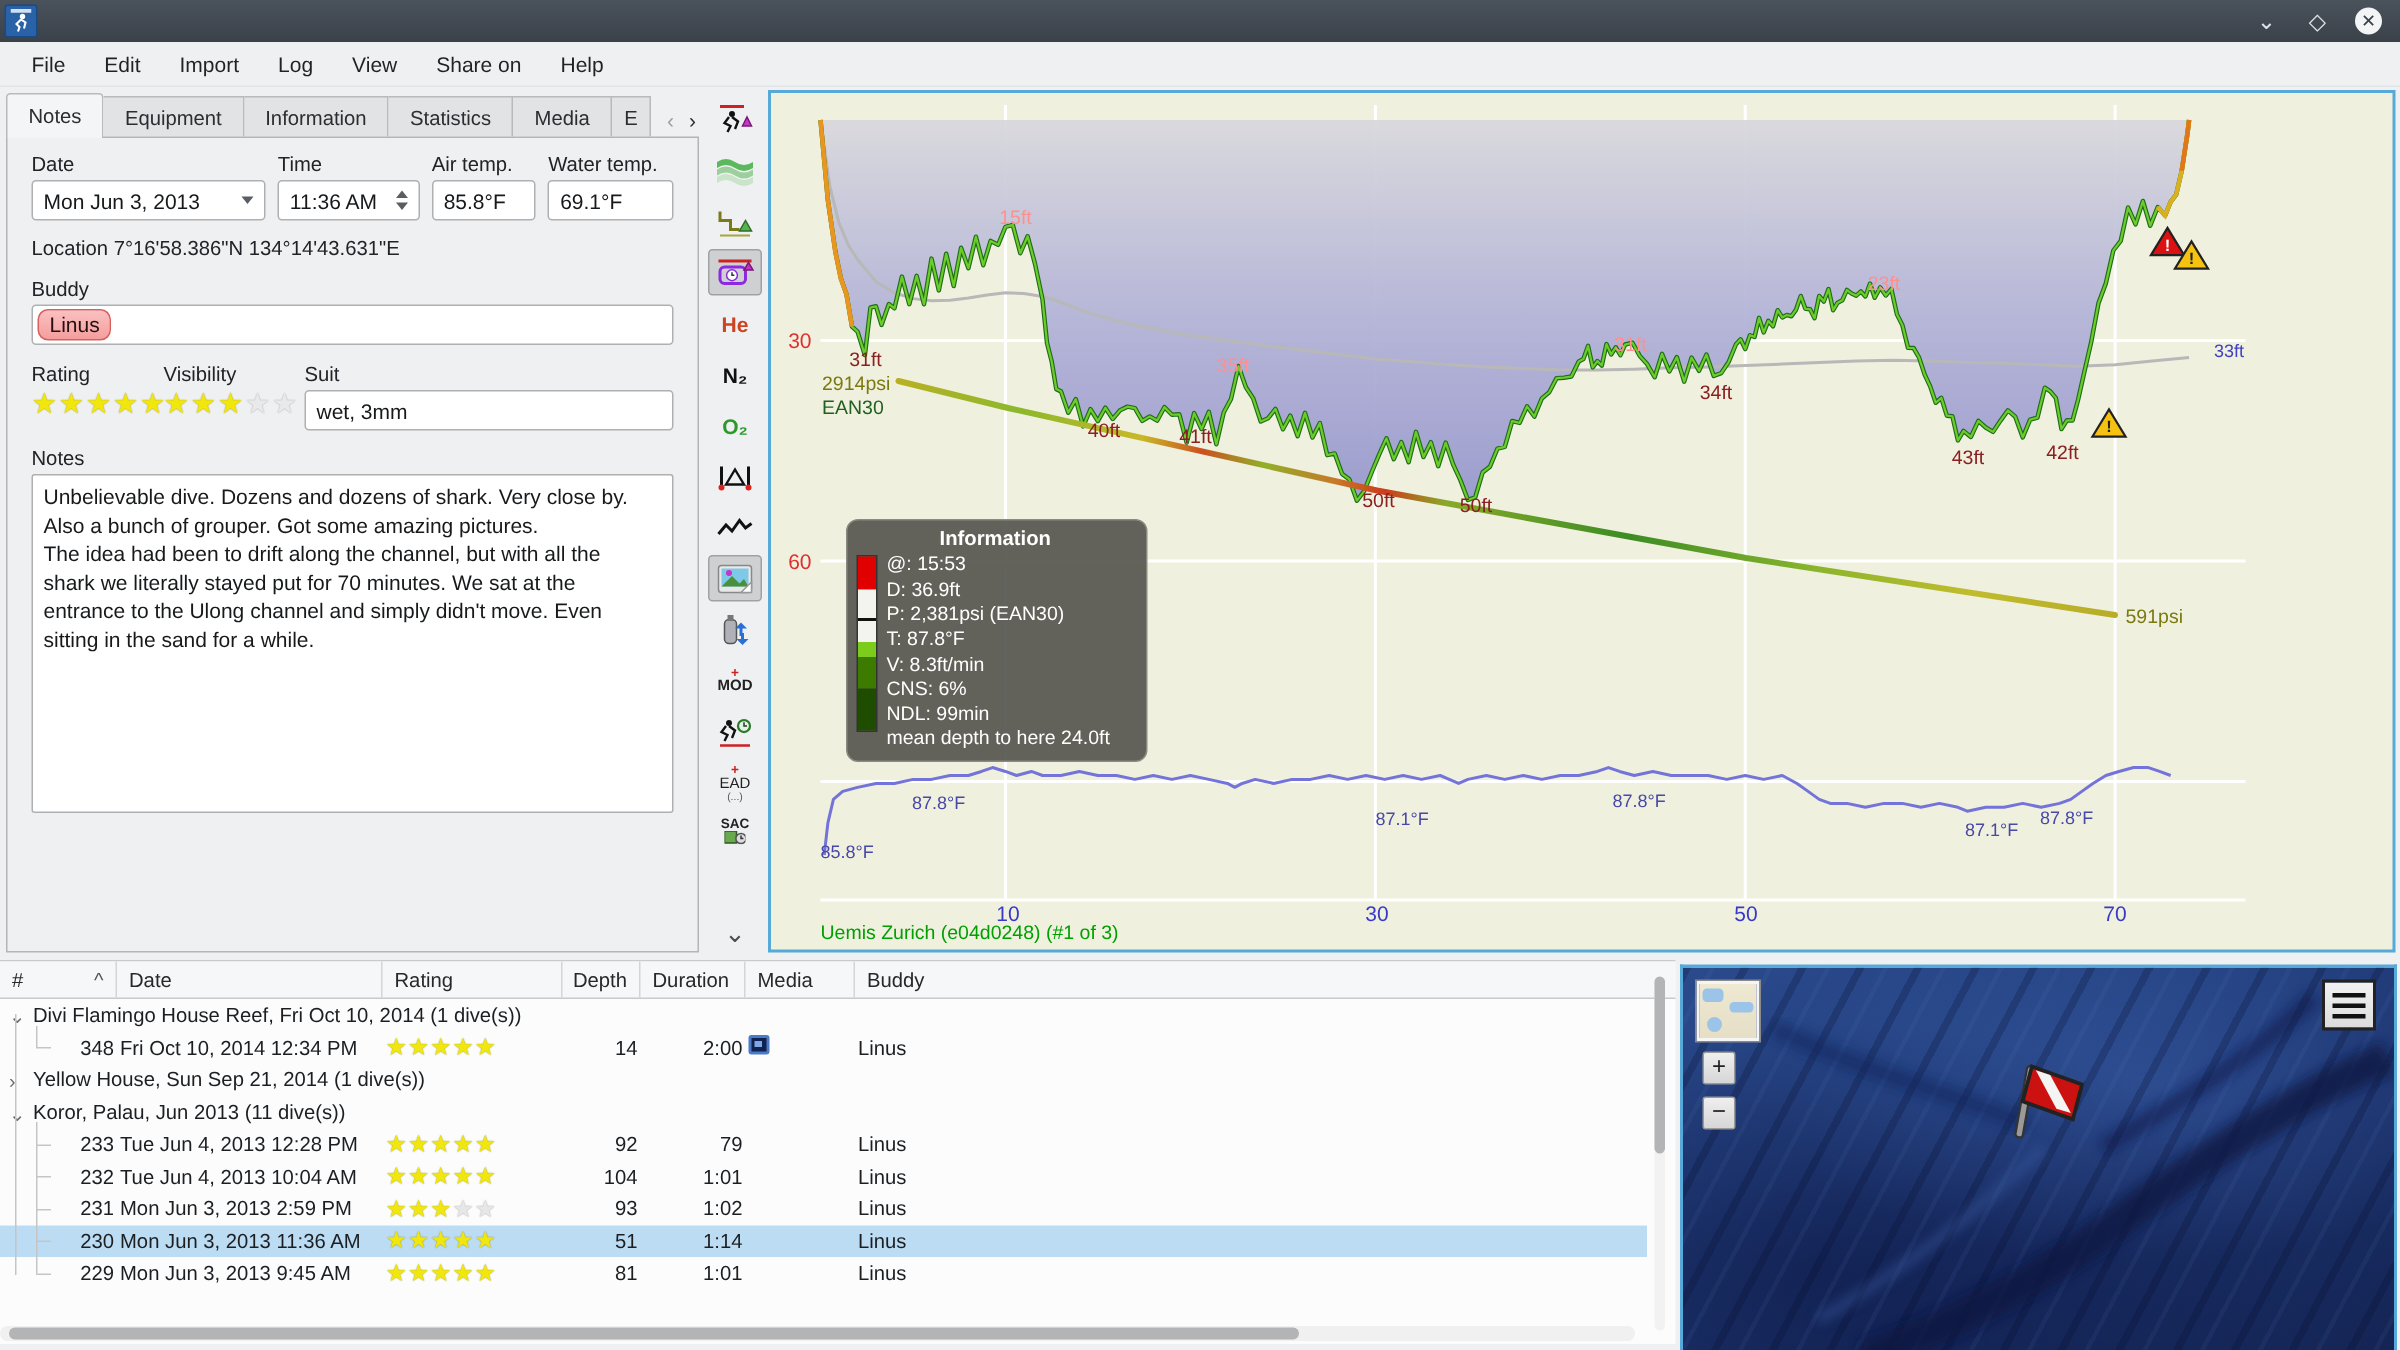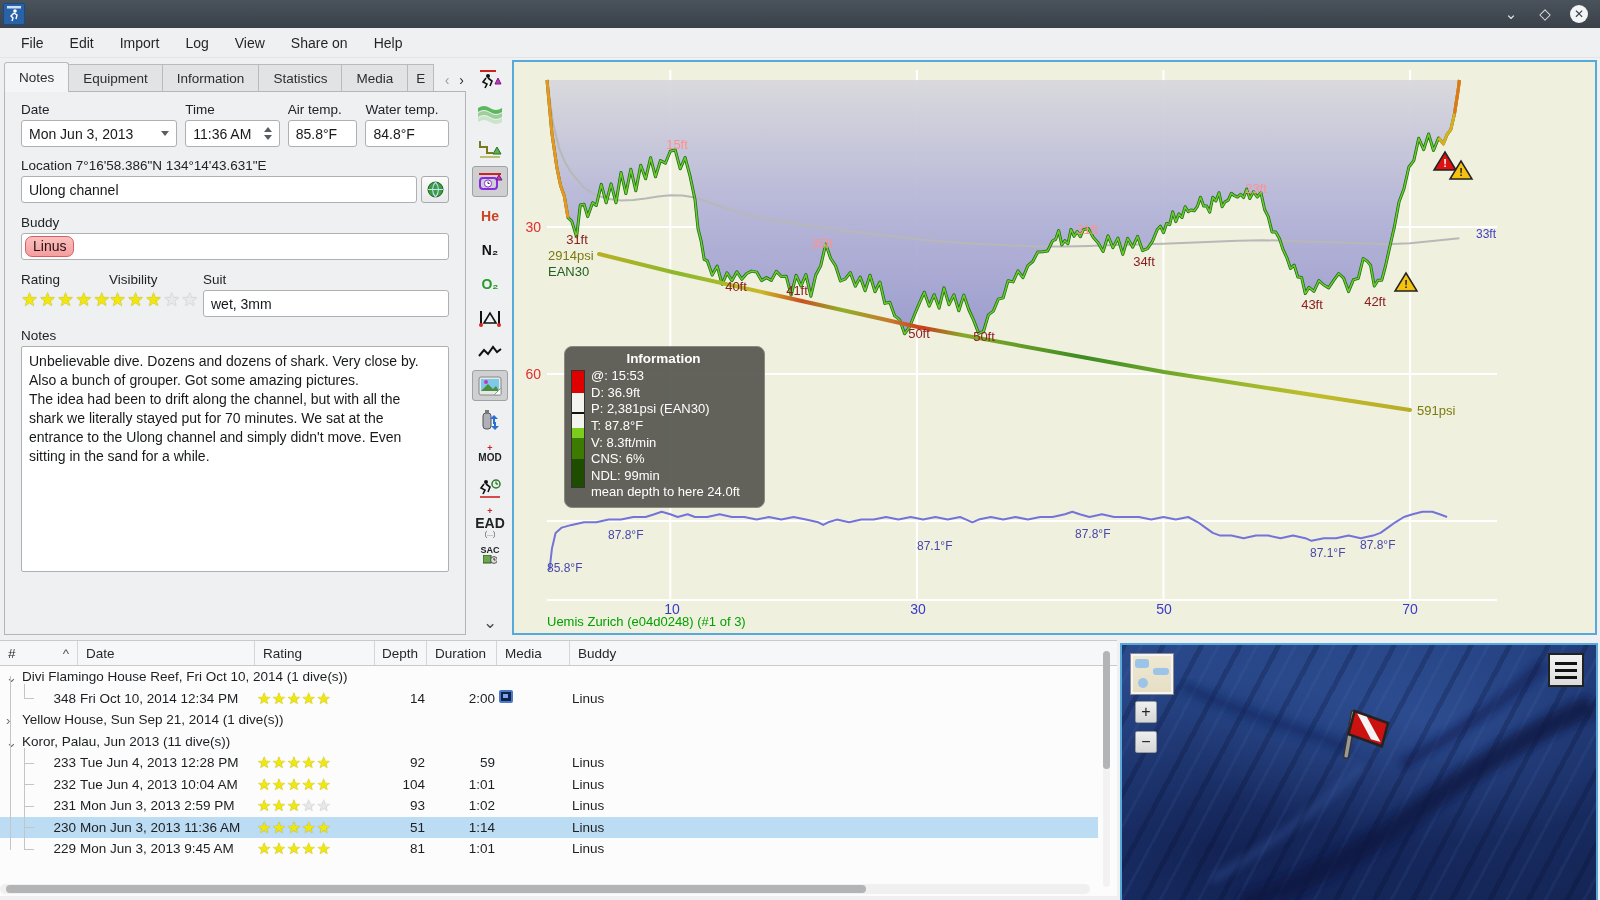--- a/index.html
+++ b/index.html
@@ -192,38 +192,27 @@
       </div>
       <div style="width:70px;">
         <div class="field-label">Air temp.</div>
         <div class="text-input">
             <span>85.8°F</span>
           </div>
       </div>
       <div style="width:84px;">
         <div class="field-label">Water temp.</div>
         <div class="text-input">
-            <span>84.8°F</span>
+            <span>69.1°F</span>
           </div>
       </div>
     </div>
 
     <div style="margin-top:11px;">
       <div class="field-label">Location 7°16'58.386"N 134°14'43.631"E</div>
-      <div class="row">
-        <div class="text-input" style="width:396px;">
-            <span>Ulong channel</span>
-          </div>
-        <div id="globe-btn">
-          <svg width="17" height="17" viewBox="0 0 17 17">
-              <circle cx="8.5" cy="8.5" r="7.5" fill="#3f9b3f" stroke="#1d5c1d"></circle>
-              <path d="M1 8.5 h15 M8.5 1 a11 11 0 0 1 0 15 M8.5 1 a11 11 0 0 0 0 15" stroke="#bfe3ff" stroke-width="1.1" fill="none"></path>
-            </svg>
-        </div>
-      </div>
     </div>
 
     <div class="row" style="margin-top:12px; gap:9px;">
       <div style="flex:1;">
         <div class="field-label">Buddy</div>
         <div class="text-input">
             <span class="pill" style="margin-left:-4px;">Linus</span>
           </div>
       </div>
     </div>
@@ -343,21 +332,21 @@
         <circle cx="8" cy="5" r="2" fill="#111"></circle>
         <path d="M6 7 L3 11 L7 13 L5 17 M8 7 L12 10 L10 15" stroke="#111" stroke-width="1.6" fill="none"></path>
         <circle cx="18" cy="7" r="4" fill="#dff5df" stroke="#2d7a2d" stroke-width="1.5"></circle>
         <path d="M18 4.5 v2.5 h2" stroke="#333" fill="none"></path>
         <line x1="2" y1="20" x2="22" y2="20" stroke="#cc2222" stroke-width="1.6"></line>
       </svg>
     </div>
     <div class="tool">
       <span style="display:flex;flex-direction:column;align-items:center;line-height:1;">
         <span style="color:#cc2222;font-size:9px;font-weight:bold;">+</span>
-        <span style="font-size:14px;font-weight:bold;color:#222222">EAD</span>
+        <span style="font-size:10px;font-weight:normal;color:#222222">EAD</span>
         <span style="font-size:7px;color:#555;">(...)</span>
       </span>
     </div>
     <div class="tool">
       <span style="display:flex;flex-direction:column;align-items:center;line-height:1;">
         <span style="font-size:9px;font-weight:bold;color:#222;">SAC</span>
         <span style="font-size:10px;"><svg width="14" height="9" viewBox="0 0 14 9">
             <rect x="0" y="0" width="8" height="8" fill="#6aa84f" stroke="#2d5a1e"></rect>
             <circle cx="11" cy="5" r="3.4" fill="#ddd" stroke="#555"></circle>
             <path d="M11 3 v2 h1.6" stroke="#333" fill="none"></path>
@@ -518,21 +507,21 @@
         <div class="trip-label"><span class="trip-chevron">›</span><span>Yellow House, Sun Sep 21, 2014 (1 dive(s))</span></div>
       </div>
       <div class="dl-row">
         <div class="trip-label"><span class="trip-chevron">⌄</span><span>Koror, Palau, Jun 2013 (11 dive(s))</span></div>
       </div>
       <div class="dl-row">
         <div class="cell dive-num">233<span class="tree-tick"></span></div>
         <div class="cell">Tue Jun 4, 2013 12:28 PM</div>
         <div class="cell stars-small"><span class="on">★</span><span class="on">★</span><span class="on">★</span><span class="on">★</span><span class="on">★</span></div>
         <div class="cell right">92</div>
-        <div class="cell right">59</div>
+        <div class="cell right">79</div>
         <div class="cell"></div>
         <div class="cell">Linus</div>
       </div>
       <div class="dl-row">
         <div class="cell dive-num">232<span class="tree-tick"></span></div>
         <div class="cell">Tue Jun 4, 2013 10:04 AM</div>
         <div class="cell stars-small"><span class="on">★</span><span class="on">★</span><span class="on">★</span><span class="on">★</span><span class="on">★</span></div>
         <div class="cell right">104</div>
         <div class="cell right">1:01</div>
         <div class="cell"></div>

